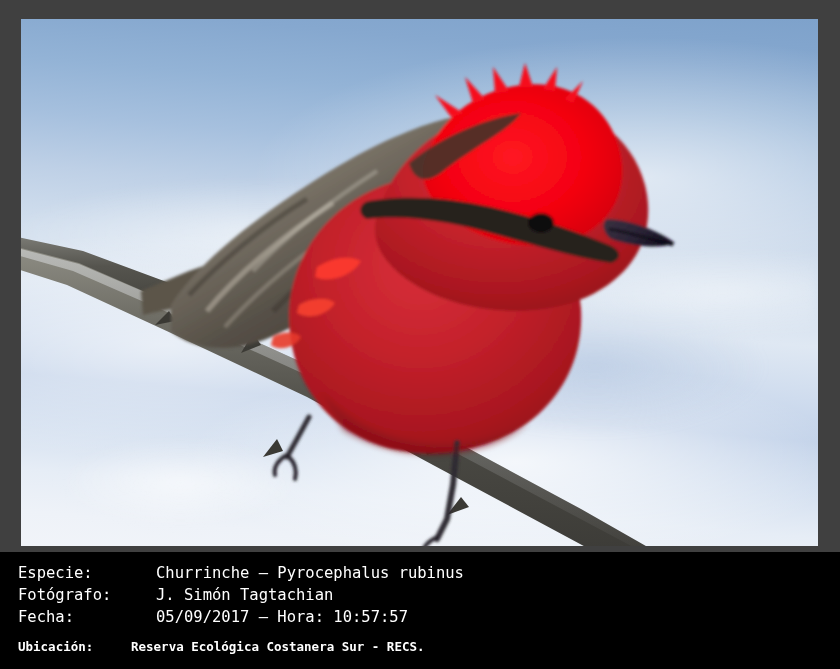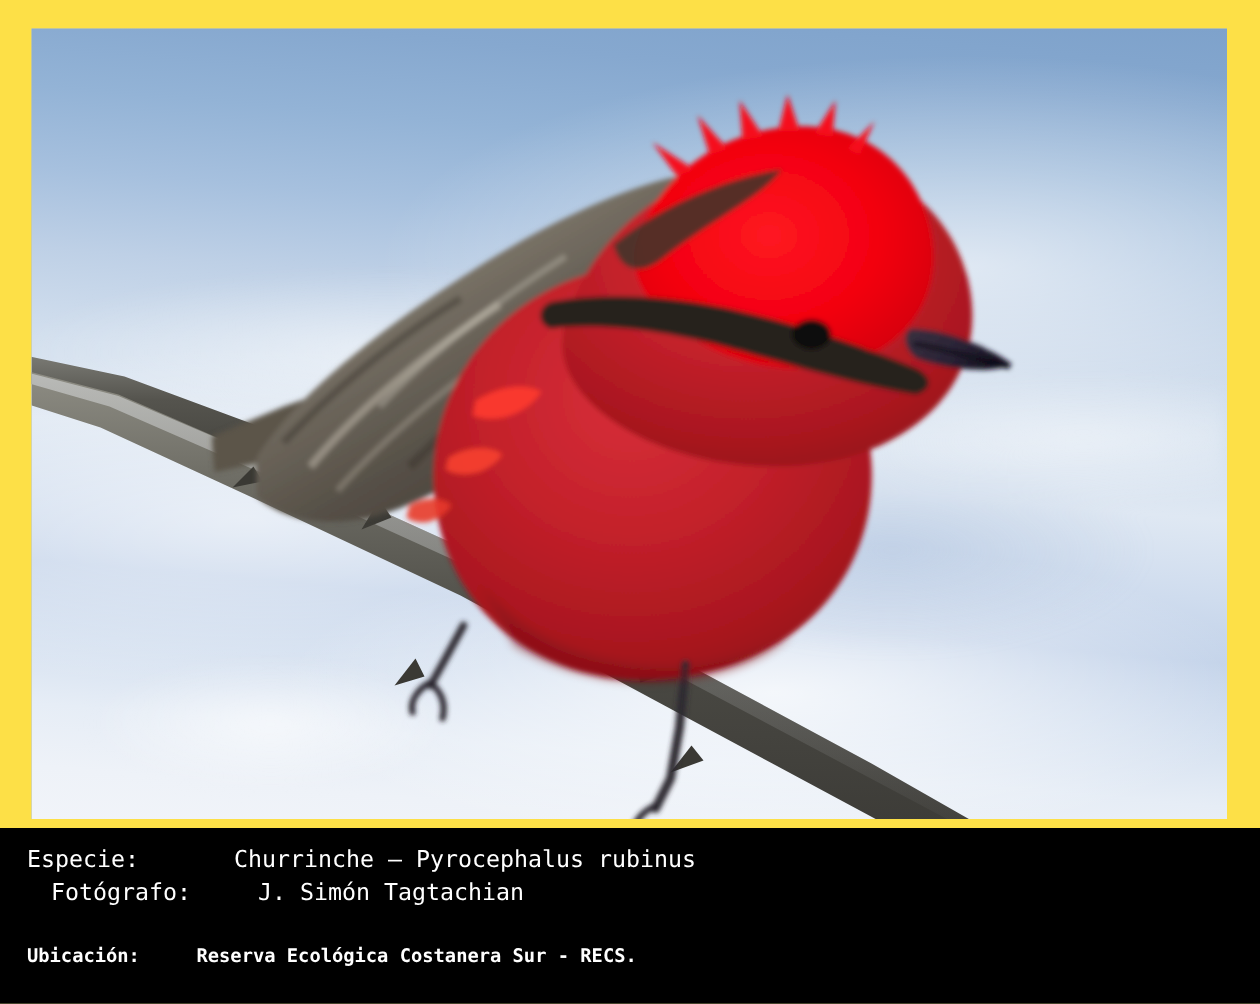--- a/index.html
+++ b/index.html
@@ -11,21 +11,21 @@
     width: 840px;
     height: 669px;
     overflow: hidden;
     font-family: "DejaVu Sans Mono", "Liberation Mono", monospace;
   }
 
   #page {
     position: relative;
     width: 840px;
     height: 669px;
-    background: #fde047;
+    background: #404040;
   }
 
   
   #photo-frame {
     position: absolute;
     left: 21px;
     top: 19px;
     width: 797px;
     height: 527px;
     overflow: hidden;
@@ -106,23 +106,23 @@
   }
   .cap-small {
     font-size: 12.5px;
     line-height: 12.5px;
     font-weight: bold;
     font-family: "DejaVu Sans Mono", "Liberation Mono", monospace;
   }
   .cap-label { display: inline-block; }
   .cap-value { display: inline-block; }
   #row-especie   { top: 14px; }
-  #row-fotografo { top: 36px; margin-left: 16px; }
+  #row-fotografo { top: 36px; }
   #row-fecha     { top: 58px; }
-  #row-ubicacion { top: 79px; }
+  #row-ubicacion { top: 89px; }
   #row-fuente    { top: 97px; }
 
   .cap-big .cap-label   { width: 138px; }
   .cap-big .cap-value   { }
   .cap-small .cap-label { width: 113px; }
 </style>
 </head>
 <body>
 
 <div id="page">
@@ -300,19 +300,20 @@
       </g>
     </svg>
   </div>
 
   <div id="caption">
 
     <div class="cap-row cap-big" id="row-especie"><span class="cap-label">Especie:</span><span class="cap-value">Churrinche — Pyrocephalus rubinus</span></div>
 
     <div class="cap-row cap-big" id="row-fotografo"><span class="cap-label">Fotógrafo:</span><span class="cap-value">J. Simón Tagtachian</span></div>
 
+    <div class="cap-row cap-big" id="row-fecha"><span class="cap-label">Fecha:</span><span class="cap-value">05/09/2017 — Hora: 10:57:57</span></div>
 
     <div class="cap-row cap-small" id="row-ubicacion"><span class="cap-label">Ubicación:</span><span class="cap-value">Reserva Ecológica Costanera Sur - RECS.</span></div>
 
 
   </div>
 
 </div>
 
 </body></html>

